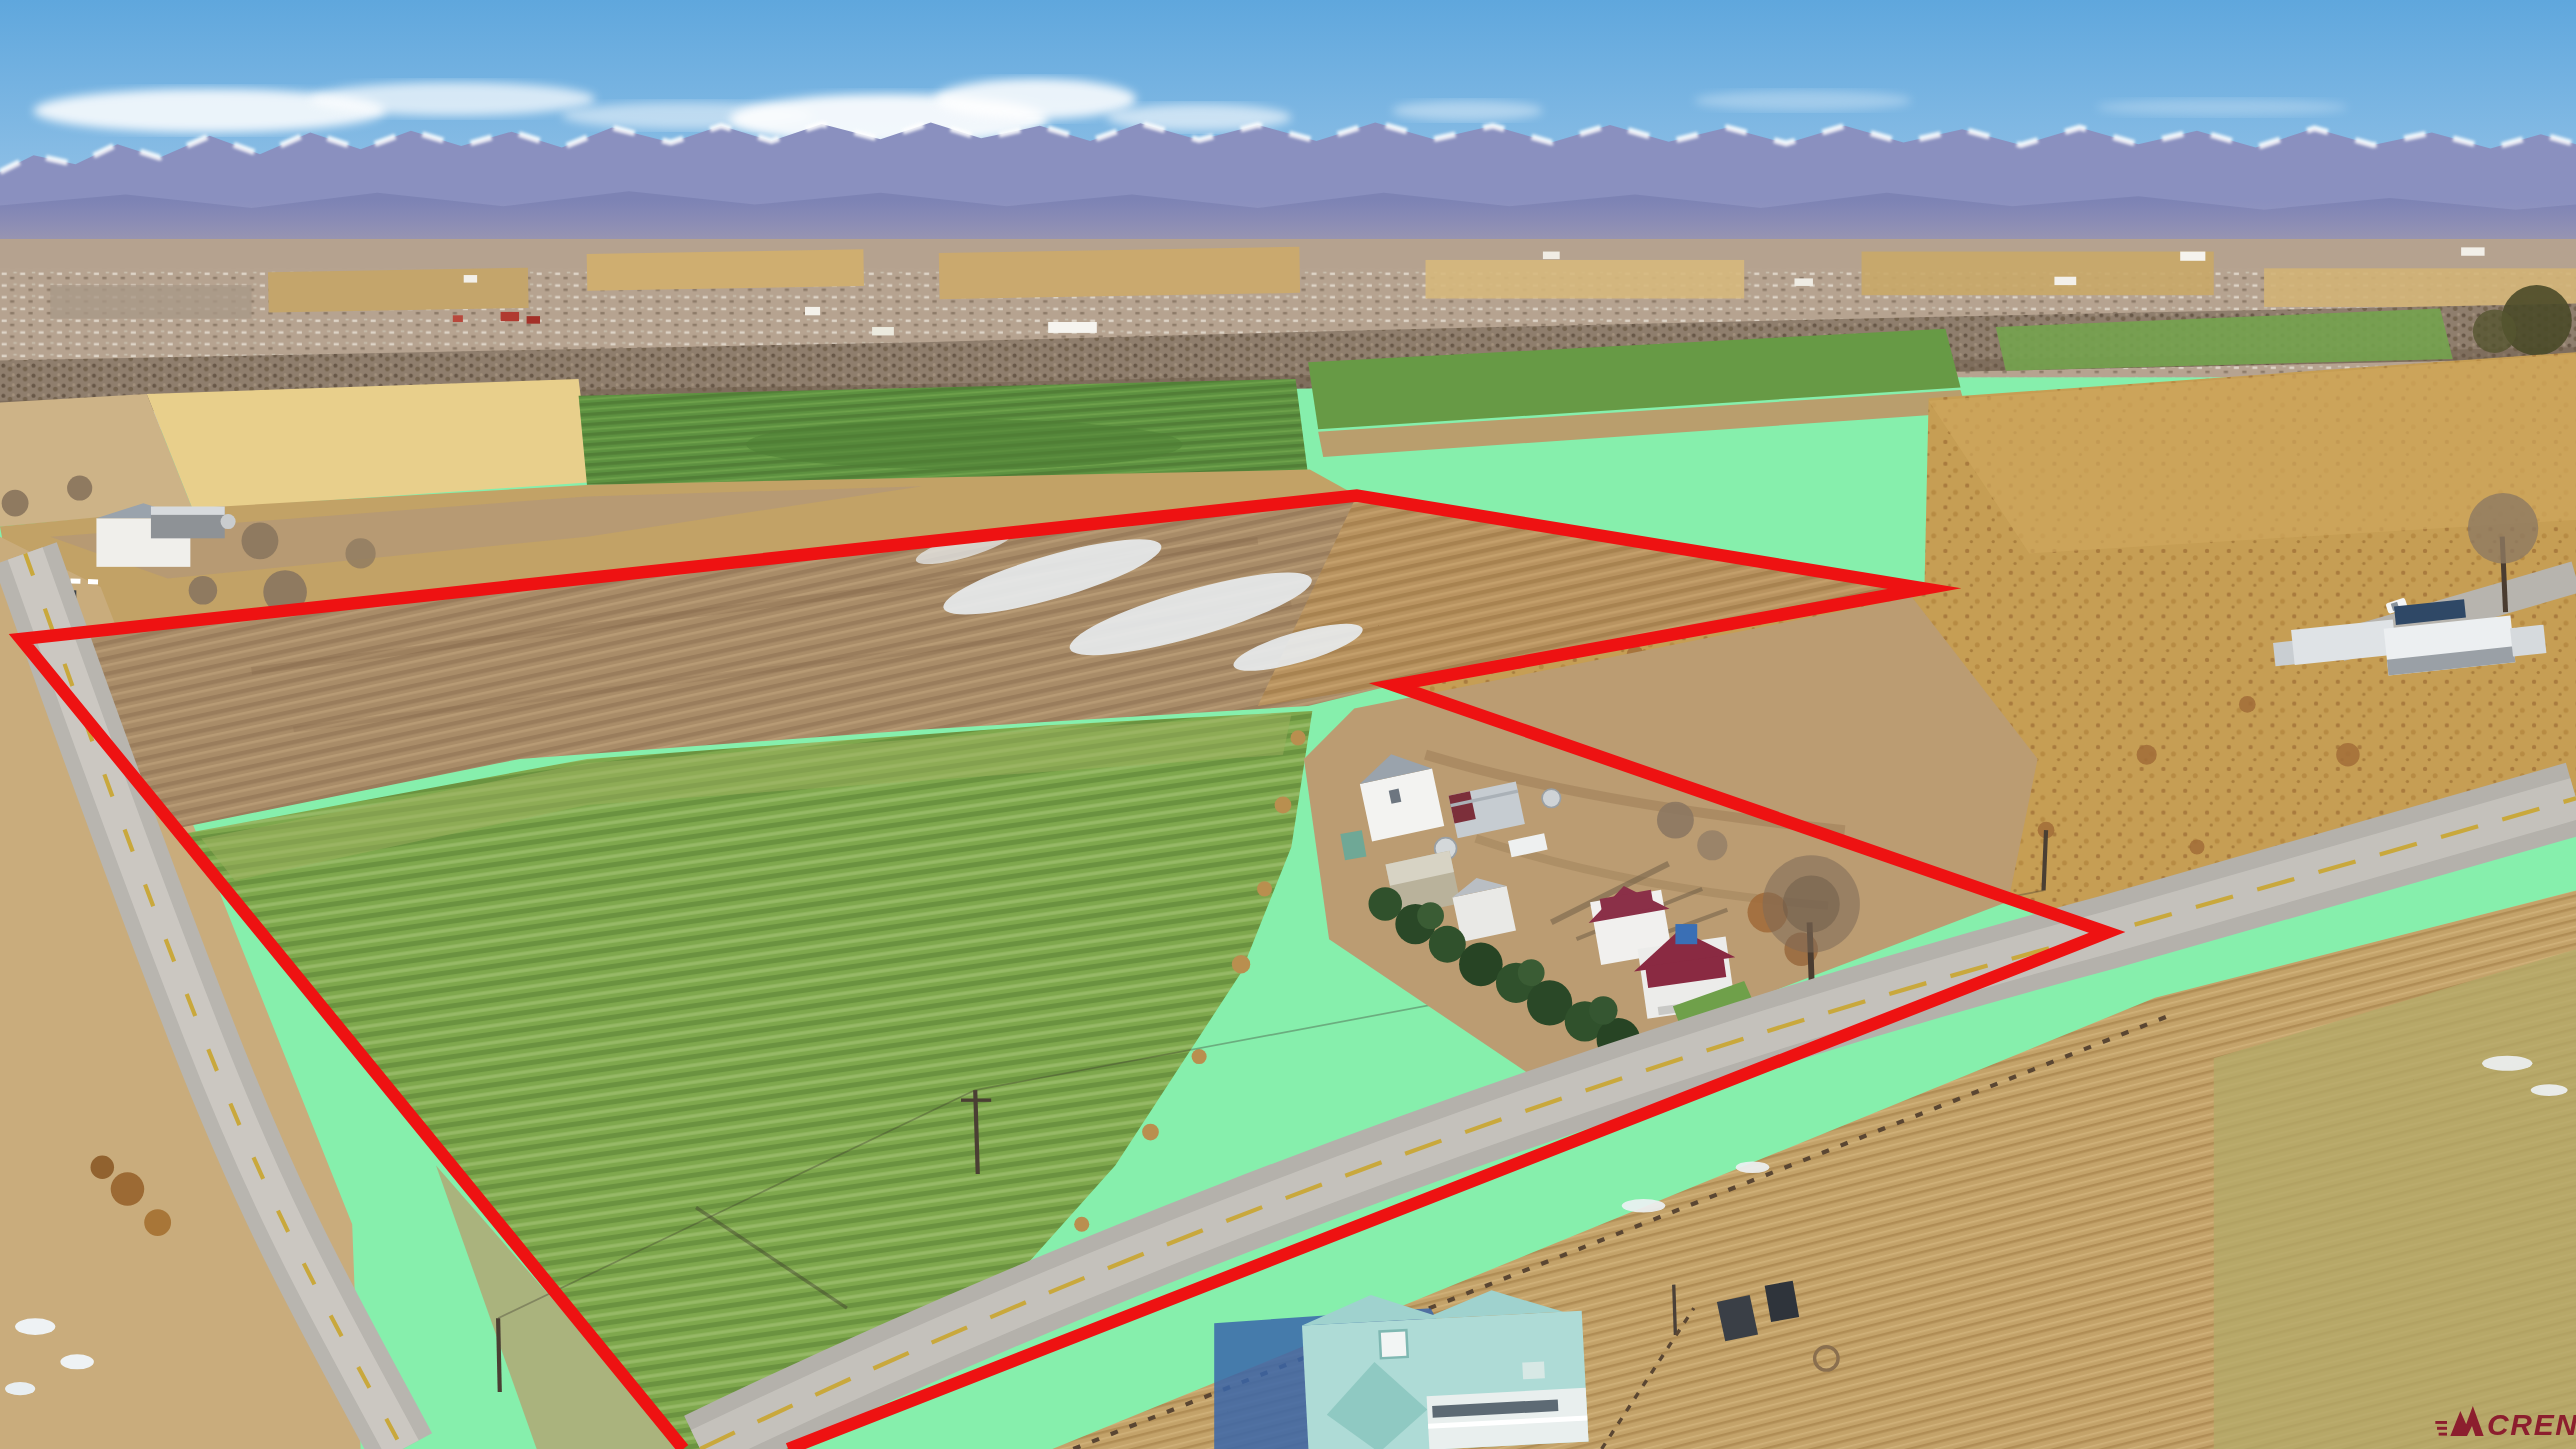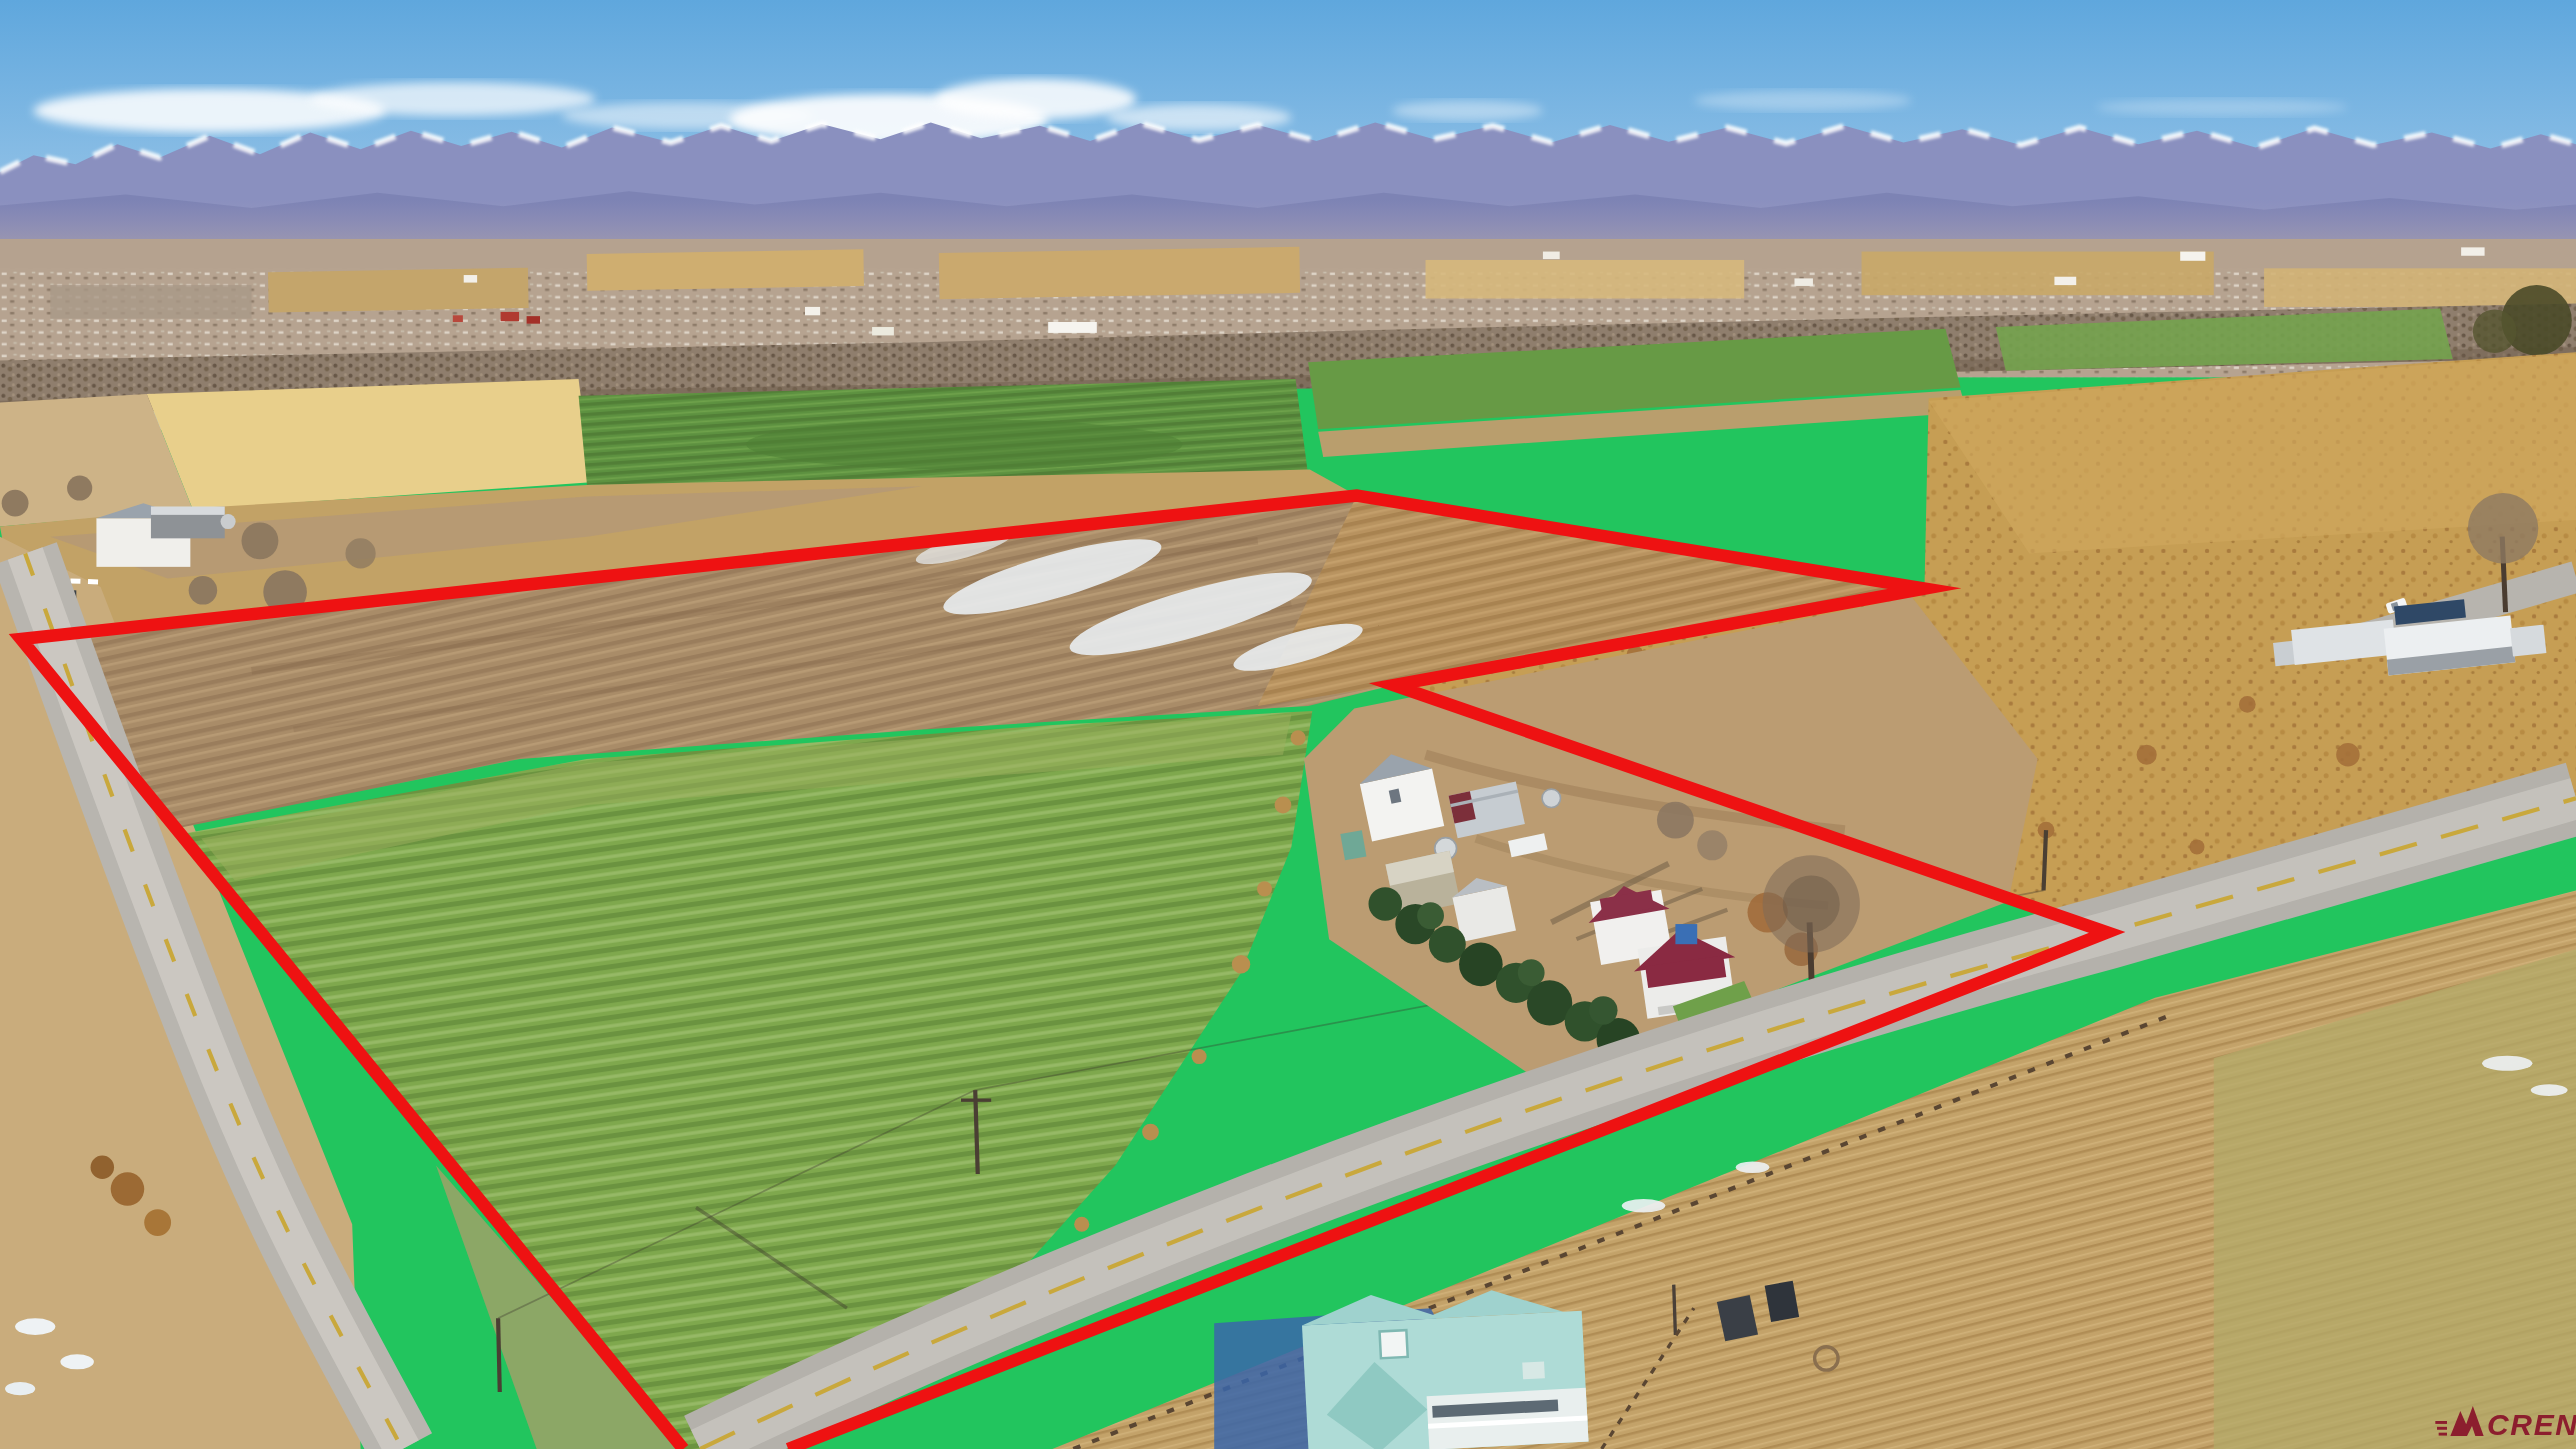--- a/index.html
+++ b/index.html
@@ -1,17 +1,17 @@
 <!DOCTYPE html>
 <html style="font-size:13.4px"><head>
 <meta charset="utf-8">
 <style>
   html,body{margin:0;padding:0;background:#222;}
   .stage{position:relative;width:2576px;height:1449px;overflow:hidden;
-         background:#22c55e;font-family:"Liberation Sans",sans-serif;}
+         background:#86efac;font-family:"Liberation Sans",sans-serif;}
   .stage svg.scene{position:absolute;left:0;top:0;display:block;}
   .wm{position:absolute;right:-18.4px;bottom:3.4px;}
   .wm text{font-family:"Liberation Sans",sans-serif;font-weight:bold;font-style:italic;
            letter-spacing:2px;}
 </style>
 </head>
 <body>
 
 <div class="stage">
 <svg class="scene" width="2576" height="1449" viewBox="0 0 3072 1728">

